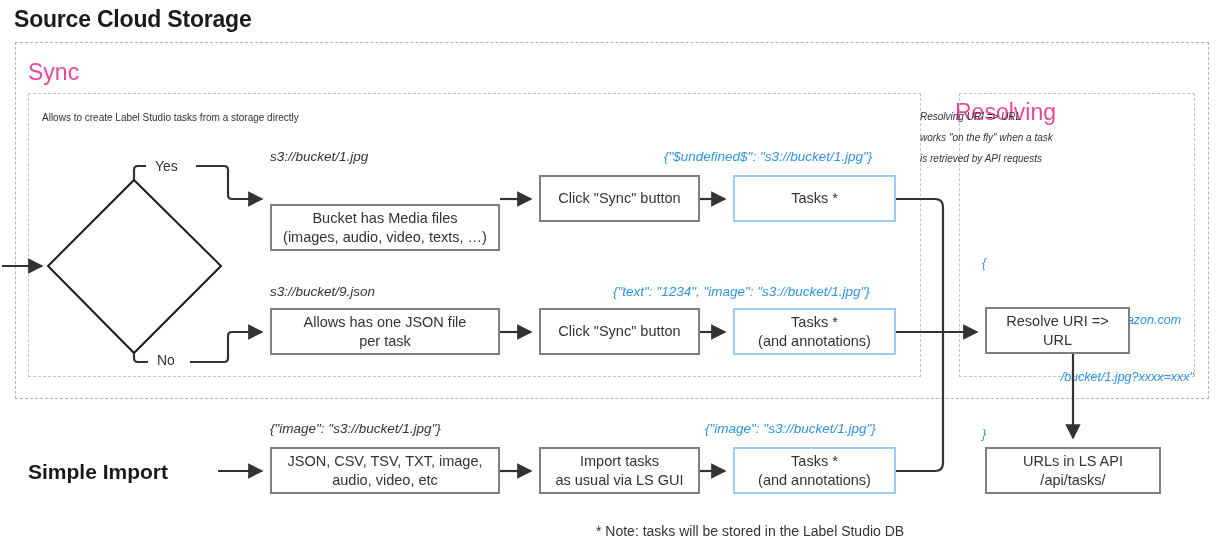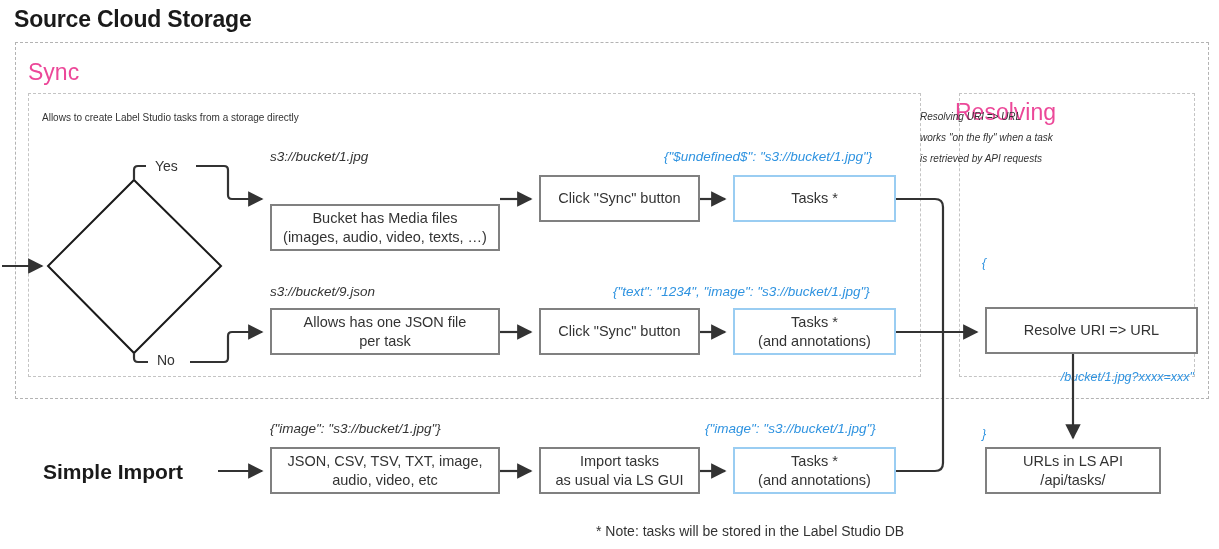--- a/index.html
+++ b/index.html
@@ -46,21 +46,21 @@
 
   
   .code-note{
     font-size:13.5px;font-style:italic;color:#2F93E0;white-space:nowrap;
   }
   .path-note{
     font-size:13.5px;font-style:italic;color:#333333;white-space:nowrap;text-align:center;
   }
   .desc{font-size:10px;line-height:21px;color:#333333;}
   .flow-label{font-size:14px;color:#333333;}
-  .big-label{font-size:21px;font-weight:bold;color:#1a1a1a;margin-left:15px;}
+  .big-label{font-size:21px;font-weight:bold;color:#1a1a1a;}
   .foot-note{font-size:14px;color:#333333;}
 
   .code-block{
     font-size:12.5px;font-style:italic;color:#2F93E0;line-height:19px;
     white-space:pre;
   }
 
   svg.edges{position:absolute;left:0;top:0;width:1219px;height:549px;
     pointer-events:none;}
 </style>
@@ -148,21 +148,21 @@
   <div>is retrieved by API requests</div>
 </div>
 
 <div class="abs code-block" style="left:982px;top:216px;width:212px;">
   <div>{</div>
   <div style="margin-left:10px;">"image": "https://aws.amazon.com</div>
   <div style="text-align:right;">/bucket/1.jpg?xxxx=xxx"</div>
   <div>}</div>
 </div>
 
-<div class="abs box" style="left:985px;top:307px;width:213px;height:47px;">
+<div class="abs box" style="left:985px;top:307px;width:145px;height:47px;">
   <div class="box-inner">
     <div>Resolve URI =&gt; URL</div>
   </div>
 </div>
 
 <div class="abs box" style="left:985px;top:447px;width:176px;height:47px;">
   <div class="box-inner">
     <div>URLs in LS API</div>
     <div>/api/tasks/</div>
   </div>

